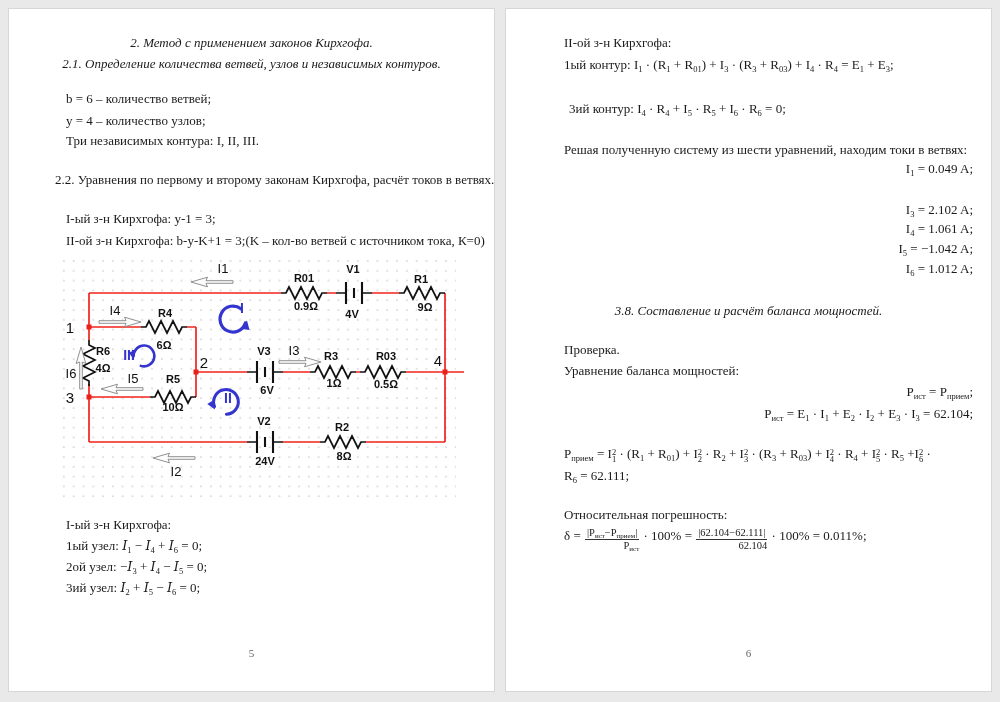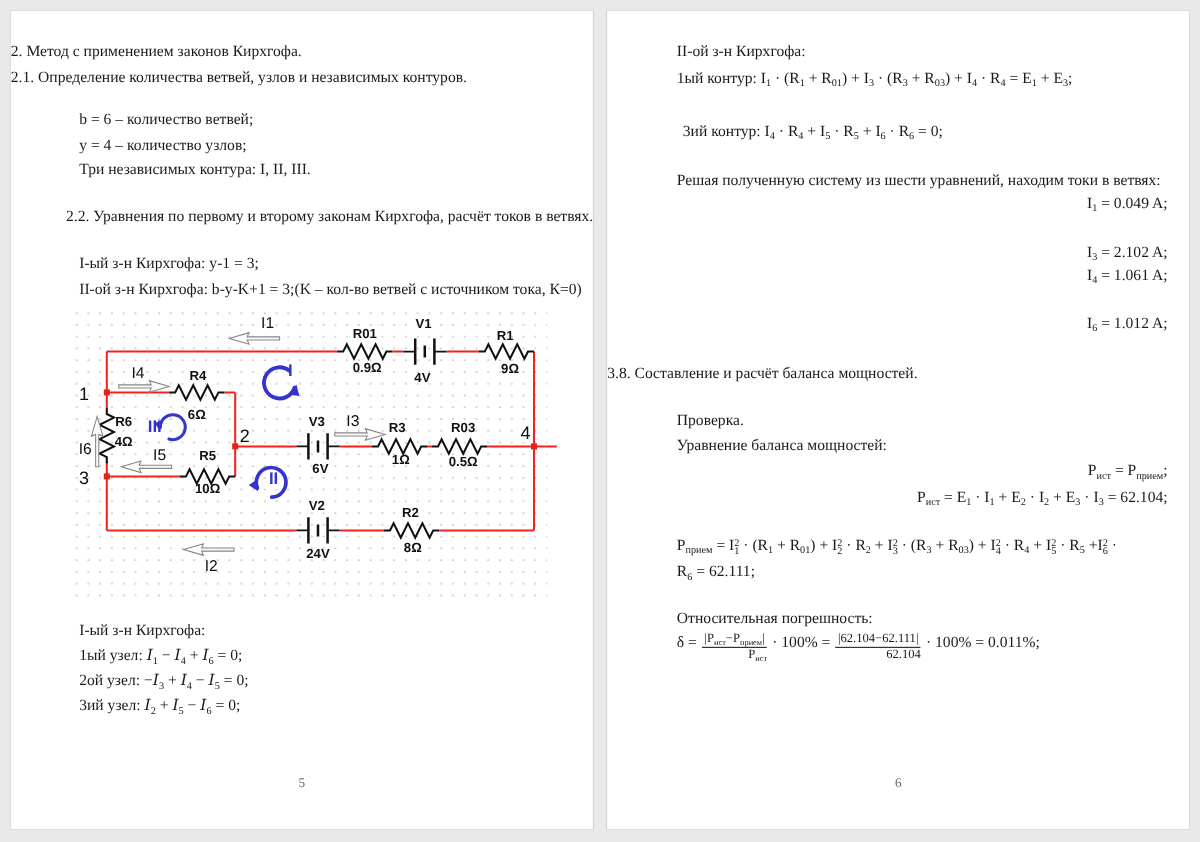--- a/index.html
+++ b/index.html
@@ -2,21 +2,21 @@
 <html><head>
 <meta charset="utf-8">
 <style>
   html,body{margin:0;padding:0;}
   body{width:1000px;height:702px;background:#e9e9e9;position:relative;overflow:hidden;
        font-family:"Liberation Serif",serif;}
   .page{position:absolute;top:8px;width:487px;height:684px;background:#fff;
         border:1px solid #d6d6d6;box-sizing:border-box;color:#1a1a1a;}
   #pageL{left:8px;} #pageR{left:505px;}
   .ln{position:absolute;font-size:13px;line-height:16px;white-space:nowrap;}
-  .ctrF{left:0;right:0;}
+  .ctrF{left:0;right:0;text-align:center;font-style:italic;}
   .ctr{left:57px;right:18px;text-align:right;}
   sub{font-size:8.5px;vertical-align:-0.35em;line-height:0;}
   .i{font-style:italic;font-family:"DejaVu Serif",serif;}
   .stk{display:inline-block;vertical-align:-4px;font-size:8.5px;line-height:7.5px;text-align:left;}
   .stk span{display:block;}
   .frac{display:inline-block;vertical-align:-9px;text-align:right;font-size:10.5px;line-height:1.15;margin:0 1px;}
   .frac .num{display:block;border-bottom:1px solid #333;padding:0 2px;}
   .frac .den{display:block;}
   .frac sub{font-size:7px;}
   .pageno{position:absolute;top:638px;left:0;right:0;text-align:center;font-size:11px;color:#666;}
@@ -151,20 +151,21 @@
 
 <div class="page" id="pageR">
   <div class="ln" style="top:26px;left:58px">II-ой з-н Кирхгофа:</div>
   <div class="ln" style="top:48px;left:58px">1ый контур: I<sub>1</sub> · (R<sub>1</sub> + R<sub>01</sub>) + I<sub>3</sub> · (R<sub>3</sub> + R<sub>03</sub>) + I<sub>4</sub> · R<sub>4</sub> = E<sub>1</sub> + E<sub>3</sub>;</div>
   <div class="ln" style="top:92px;left:63px">3ий контур: I<sub>4</sub> · R<sub>4</sub> + I<sub>5</sub> · R<sub>5</sub> + I<sub>6</sub> · R<sub>6</sub> = 0;</div>
   <div class="ln" style="top:133px;left:58px">Решая полученную систему из шести уравнений, находим токи в ветвях:</div>
 
   <div class="ln ctr" style="top:152px">I<sub>1</sub> = 0.049 A;</div>
   <div class="ln ctr" style="top:193px">I<sub>3</sub> = 2.102 A;</div>
   <div class="ln ctr" style="top:212px">I<sub>4</sub> = 1.061 A;</div>
+  <div class="ln ctr" style="top:232px">I<sub>5</sub> = −1.042 A;</div>
   <div class="ln ctr" style="top:252px">I<sub>6</sub> = 1.012 A;</div>
 
   <div class="ln ctrF" style="top:294px">3.8. Составление и расчёт баланса мощностей.</div>
   <div class="ln" style="top:333px;left:58px">Проверка.</div>
   <div class="ln" style="top:354px;left:58px">Уравнение баланса мощностей:</div>
   <div class="ln ctr" style="top:375px">P<sub>ист</sub> = P<sub>прием</sub>;</div>
   <div class="ln ctr" style="top:397px">P<sub>ист</sub> =  E<sub>1</sub> · I<sub>1</sub> + E<sub>2</sub> · I<sub>2</sub> + E<sub>3</sub> · I<sub>3</sub> = 62.104;</div>
   <div class="ln" style="top:437px;left:58px">P<sub>прием</sub> =  I<span class="stk"><span>2</span><span>1</span></span> · (R<sub>1</sub> + R<sub>01</sub>) + I<span class="stk"><span>2</span><span>2</span></span> · R<sub>2</sub> + I<span class="stk"><span>2</span><span>3</span></span> · (R<sub>3</sub> + R<sub>03</sub>) + I<span class="stk"><span>2</span><span>4</span></span> · R<sub>4</sub> + I<span class="stk"><span>2</span><span>5</span></span> · R<sub>5</sub>    +I<span class="stk"><span>2</span><span>6</span></span> ·</div>
   <div class="ln" style="top:459px;left:58px">R<sub>6</sub> = 62.111;</div>
   <div class="ln" style="top:498px;left:58px">Относительная погрешность:</div>

